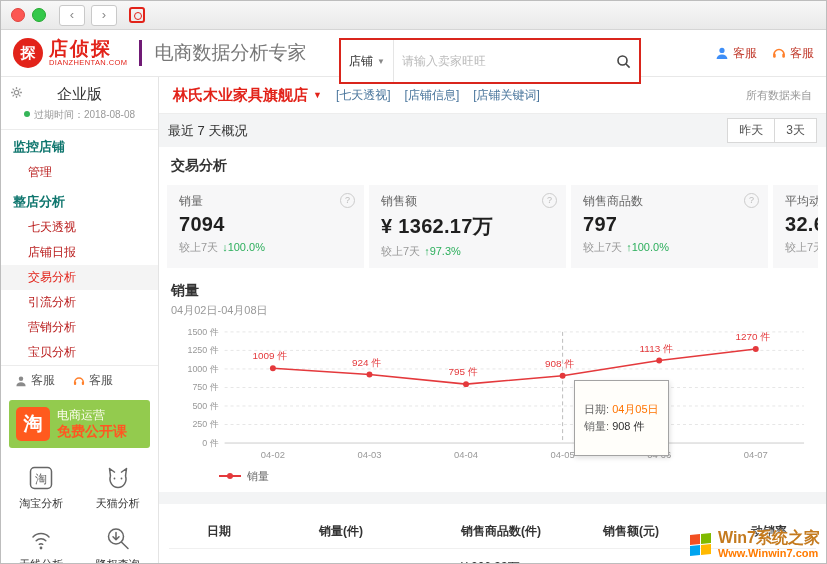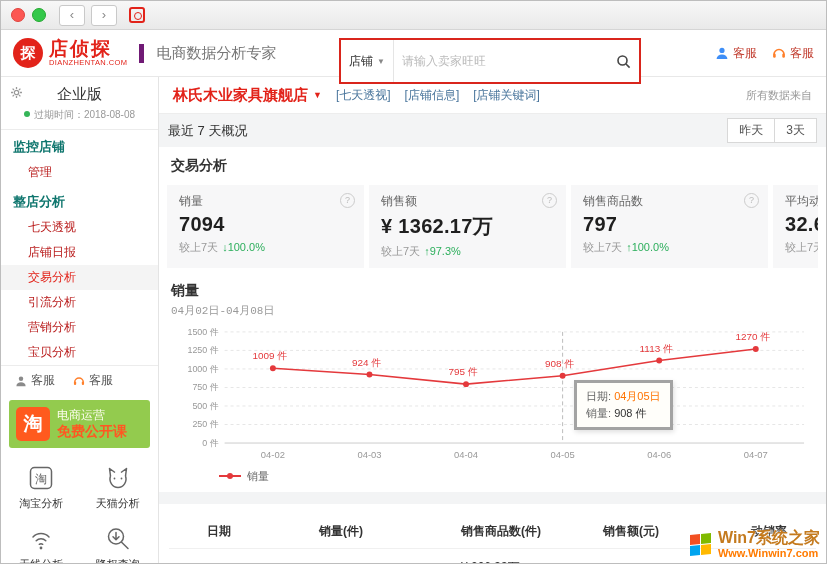--- a/index.html
+++ b/index.html
@@ -19,21 +19,21 @@
   .appicon::after{content:"";position:absolute;left:3px;top:3px;width:6px;height:6px;
     border:1.5px solid #e2231a;border-radius:50%;}
   
   .header{height:46px;flex-shrink:0;background:#fff;border-bottom:1px solid #e8e8e8;
     display:flex;align-items:center;padding:0 12px;position:relative;}
   .logo{display:flex;align-items:center;gap:6px;}
   .logo-mark{width:30px;height:30px;border-radius:50%;background:#e2231a;color:#fff;
     font-size:15px;font-weight:bold;display:flex;align-items:center;justify-content:center;}
   .logo-name{font-size:19px;font-weight:bold;color:#e2231a;letter-spacing:2px;line-height:1.05;}
   .logo-domain{font-size:7.5px;color:#e2231a;letter-spacing:.4px;}
-  .tagline{font-size:15px;color:#777;margin-left:12px;padding-left:12px;border-left:5px solid #701a75;text-align:right;}
+  .tagline{font-size:19px;color:#777;margin-left:12px;padding-left:12px;border-left:3px solid #701a75;text-align:right;}
   .searchbox{position:absolute;left:338px;top:8px;width:302px;height:46px;border:2px solid #d9251c;
     background:#fff;display:flex;align-items:center;box-sizing:border-box;}
   .search-cat{font-size:12px;color:#333;padding:0 8px;display:flex;align-items:center;gap:4px;
     border-right:1px solid #e5e5e5;height:100%;cursor:pointer;white-space:nowrap;}
   .search-caret{font-size:8px;color:#888;}
   .search-input{flex:1;border:0;outline:0;font-size:12px;padding:0 8px;color:#333;min-width:0;
     font-family:"Liberation Sans",sans-serif;}
   .search-input::placeholder{color:#bbb;}
   .search-btn{width:32px;height:100%;display:flex;align-items:center;justify-content:center;
     background:#fff;border:0;cursor:pointer;}
@@ -85,25 +85,25 @@
   .stat{width:197px;flex-shrink:0;background:#f7f7f8;padding:8px 12px 9px;position:relative;
     box-sizing:border-box;}
   .stat-label{font-size:12px;color:#666;}
   .stat-q{position:absolute;right:9px;top:8px;width:13px;height:13px;border:1px solid #ccc;
     border-radius:50%;color:#bbb;font-size:9px;line-height:13px;text-align:center;cursor:pointer;}
   .stat-value{font-size:20px;font-weight:bold;color:#1f1f1f;margin-top:3px;letter-spacing:.3px;}
   .stat-compare{font-size:11px;color:#999;margin-top:4px;}
   .stat-delta{color:#2eaf5d;margin-left:4px;}
   .chart-block{margin-top:14px;padding:0 4px;}
   .chart-title{font-size:14px;font-weight:bold;color:#333;}
-  .chart-range{font-size:11px;color:#999;margin-top:3px;font-family:Liberation Mono, monospace;}
+  .chart-range{font-size:11px;color:#999;margin-top:3px;}
   .chart-area{position:relative;margin-top:2px;}
   #chart-svg{width:100%;display:block;font-family:"Liberation Sans",sans-serif;}
-  .chart-tooltip{position:absolute;left:403px;top:60px;background:#fffefa;border:3px solid #a3a3a3;
-    box-shadow:1px 2px 5px rgba(0,0,0,.13);padding:5px 9px;font-size:11px;color:#666;line-height:1.55;
+  .chart-tooltip{position:absolute;left:403px;top:60px;background:#fffefa;border:1px solid #a3a3a3;
+    box-shadow:1px 2px 5px rgba(0,0,0,.13);padding:20px 9px;font-size:11px;color:#666;line-height:1.55;
     white-space:nowrap;}
   .tt-date{color:#ff7300;}
   .tt-val{color:#333;}
   .legend{display:flex;align-items:center;gap:6px;margin:0 0 2px 48px;font-size:11px;color:#666;}
   .legend-mark{width:22px;height:2px;background:#e4393c;position:relative;}
   .legend-mark::after{content:"";position:absolute;left:8px;top:-2px;width:6px;height:6px;
     border-radius:50%;background:#e4393c;}
   .card-gap{height:12px;flex-shrink:0;}
   .card2{flex:1;padding:12px 10px 0;overflow:hidden;}
   .tbl-header,.tbl-row{display:grid;grid-template-columns:38px 112px 142px 142px 148px 1fr;

